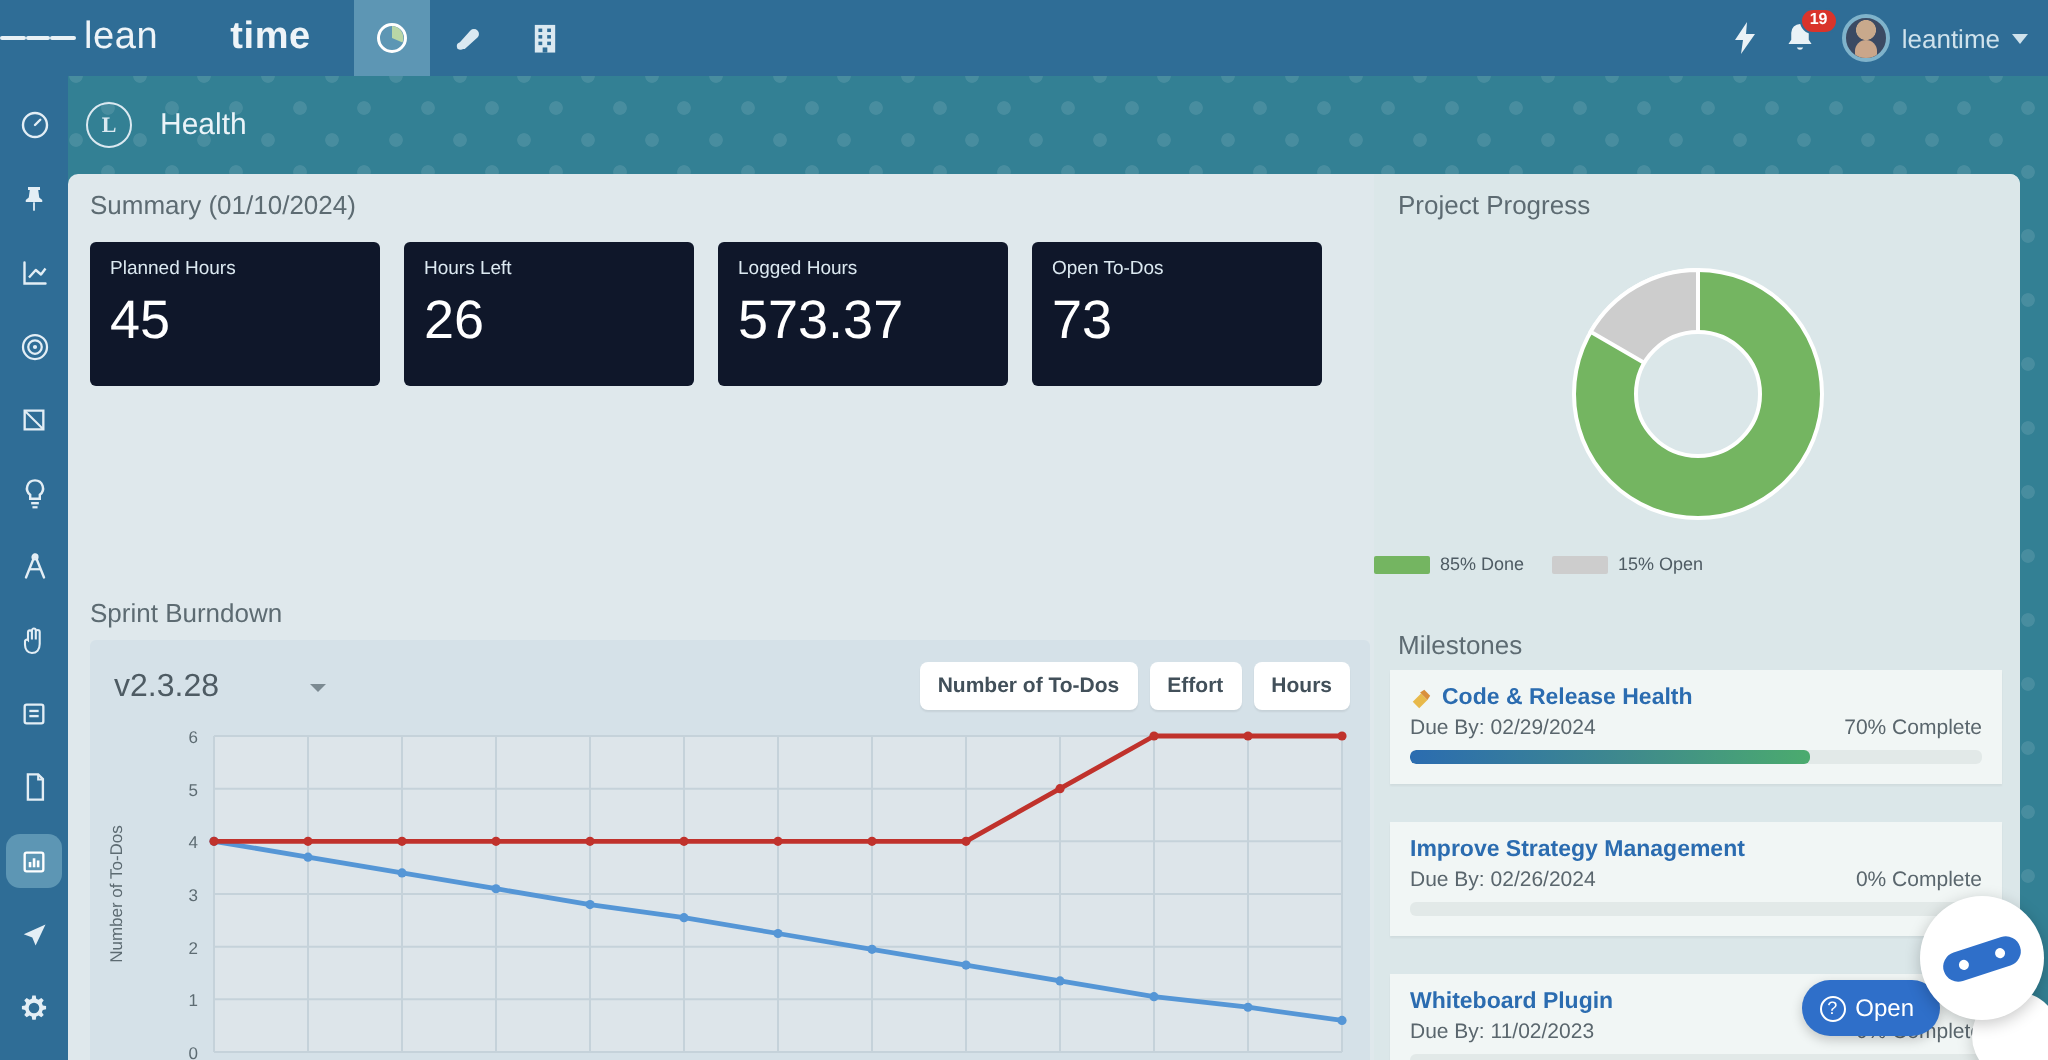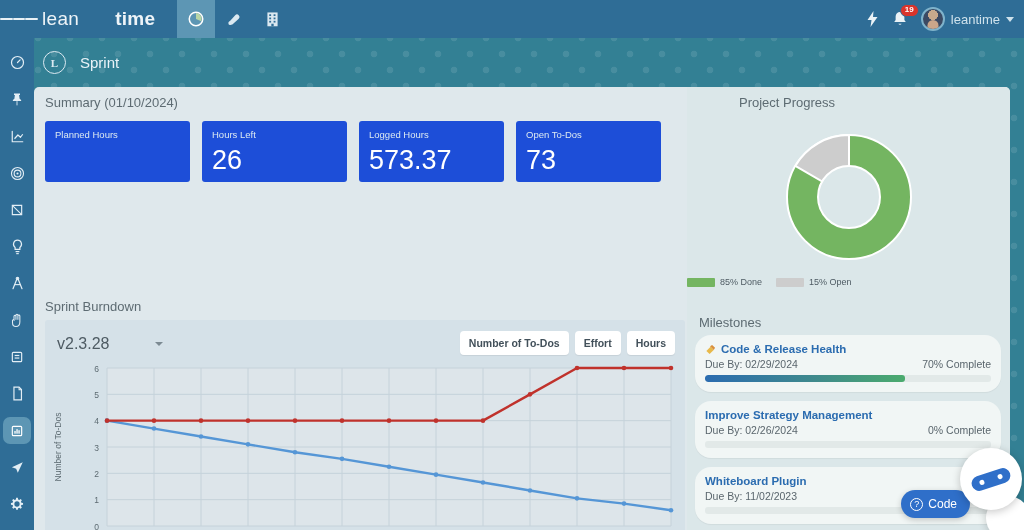--- a/index.html
+++ b/index.html
@@ -93,21 +93,21 @@
   }
   .left-col { position: absolute; left: 0; top: 0; width: 653px; height: 443px; }
   .right-col { position: absolute; left: 653px; top: 0; width: 323px; height: 443px; background: #dbe7e9; }
 
   .sec-title { color: #5d6b72; font-size: 13px; }
 
   
   .summary { position: absolute; left: 11px; top: 8px; width: 640px; }
   .cards { display: flex; gap: 12px; margin-top: 11px; }
   .card {
-    width: 145px; height: 61px; background: #1d4ed8; border-radius: 3px;
+    width: 145px; height: 72px; background: #0f172a; border-radius: 3px;
     padding: 8px 0 0 10px; color: #fff;
   }
   .card .lbl { font-size: 9.5px; color: #dce9f1; }
   .card .val { font-size: 27px; font-weight: 300; margin-top: 7px; line-height: 1; }
 
   
   .burn-title { position: absolute; left: 11px; top: 212px; }
   .chartbox {
     position: absolute; left: 11px; top: 233px; width: 640px; height: 277px;
     background: #d5e1e8; border-radius: 3px;
@@ -118,27 +118,27 @@
   .btngrp { position: absolute; right: 10px; top: 11px; display: flex; gap: 6px; }
   .cbtn {
     background: #fff; border-radius: 4px; font-size: 10.5px; font-weight: 700;
     color: #42505a; padding: 6px 9px; cursor: pointer; box-shadow: 0 1px 1px rgba(0,0,0,.07);
   }
   .plotwrap { position: absolute; left: 0; top: 38px; width: 640px; height: 200px; }
   .lg { display: flex; align-items: center; gap: 5px; font-size: 9px; color: #4e5b63; }
   .lg i { display: block; width: 28px; height: 9px; border-radius: 1px; }
 
   
-  .pp-title { position: absolute; left: 12px; top: 8px; margin-left: 40px; }
+  .pp-title { position: absolute; left: 12px; top: 8px; }
   .donut-wrap { position: absolute; left: 0; top: 30px; width: 323px; height: 160px; display: flex; justify-content: center; }
   .donut-legend { position: absolute; left: 0; top: 190px; width: 323px; display: flex; gap: 14px; }
   .ms-title { position: absolute; left: 12px; top: 228px; }
   .ms-list { position: absolute; left: 8px; top: 248px; width: 306px; }
   .ms-card {
-    background: #f1f6f5; border-radius: 16px; padding: 8px 10px 10px; margin-bottom: 9px;
+    background: #f1f6f5; border-radius: 0; padding: 8px 10px 10px; margin-bottom: 19px;
     box-shadow: 0 1px 1px rgba(0,0,0,.05); cursor: pointer;
   }
   .ms-name { font-size: 11.5px; font-weight: 700; color: #2b6cb0; display: flex; align-items: center; gap: 5px; }
   .ms-row { display: flex; justify-content: space-between; align-items: center; margin-top: 3px; }
   .ms-due, .ms-pct { font-size: 10.5px; color: #5a666d; }
   .ms-bar { height: 7px; border-radius: 3px; background: #e2e9e8; margin-top: 5px; overflow: hidden; }
   .ms-fill { height: 100%; border-radius: 3px; background: linear-gradient(90deg, #2b6cb0 0%, #3f8a8c 55%, #4bab6e 100%); }
 
   
   .help {
@@ -321,32 +321,33 @@
     <div class="sb-spacer"></div>
     <div class="sb-item bottom">
       <svg width="14" height="14" viewBox="0 0 18 18">
           <path d="M9 5.6 a3.4 3.4 0 1 0 0 6.8 a3.4 3.4 0 0 0 0 -6.8 z M7.9 1 h2.2 l.35 2.1 1.5 .62 1.75-1.2 1.55 1.55 -1.2 1.75 .62 1.5 2.1 .35 v2.2 l-2.1 .35 -.62 1.5 1.2 1.75 -1.55 1.55 -1.75-1.2 -1.5 .62 -.35 2.1 h-2.2 l-.35-2.1 -1.5-.62 -1.75 1.2 -1.55-1.55 1.2-1.75 -.62-1.5 -2.1-.35 v-2.2 l2.1-.35 .62-1.5 -1.2-1.75 1.55-1.55 1.75 1.2 1.5-.62 z" fill="#e3eef5"></path>
         </svg>
     </div>
   </div>
 
   <div class="pagehead">
     <div class="logo-circle">L</div>
-    <div class="page-title">Sprint</div>
+    <div class="page-title">Health</div>
   </div>
 
   <div class="panel">
 
     <div class="left-col">
 
       <div class="summary">
         <div class="sec-title">Summary (01/10/2024)</div>
         <div class="cards">
           <div class="card">
             <div class="lbl">Planned Hours</div>
+            <div class="val">45</div>
           </div>
           <div class="card">
             <div class="lbl">Hours Left</div>
             <div class="val">26</div>
           </div>
           <div class="card">
             <div class="lbl">Logged Hours</div>
             <div class="val">573.37</div>
           </div>
           <div class="card">
@@ -514,20 +515,20 @@
             <div class="ms-fill" style="width:0%"></div>
           </div>
         </div>
 
       </div>
     </div>
   </div>
 
   <div class="help">
     <span class="qm">?</span>
-    <span>Code</span>
+    <span>Open</span>
   </div>
   <div class="greenleaf"></div>
   <div class="chatbub2"></div>
   <div class="chatbub">
     <div class="pill"></div>
   </div>
 </div>
 
 </body></html>

